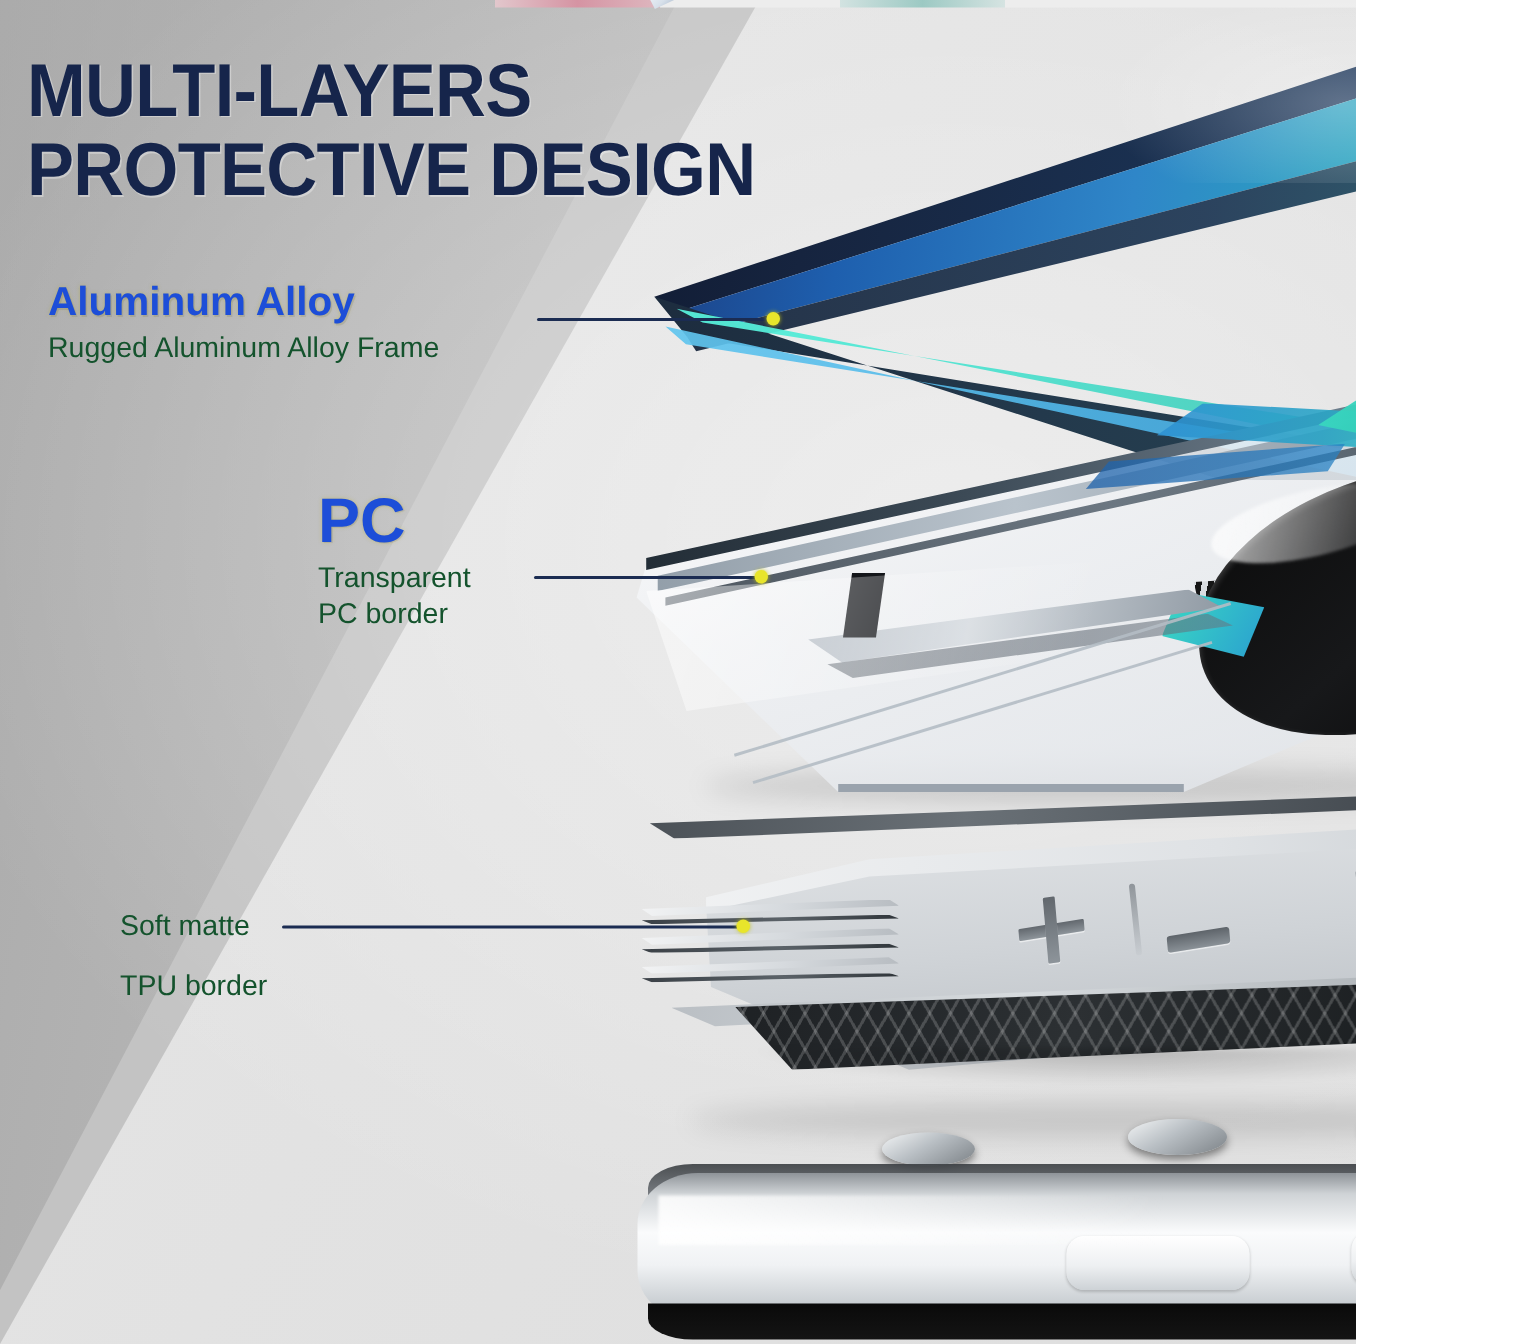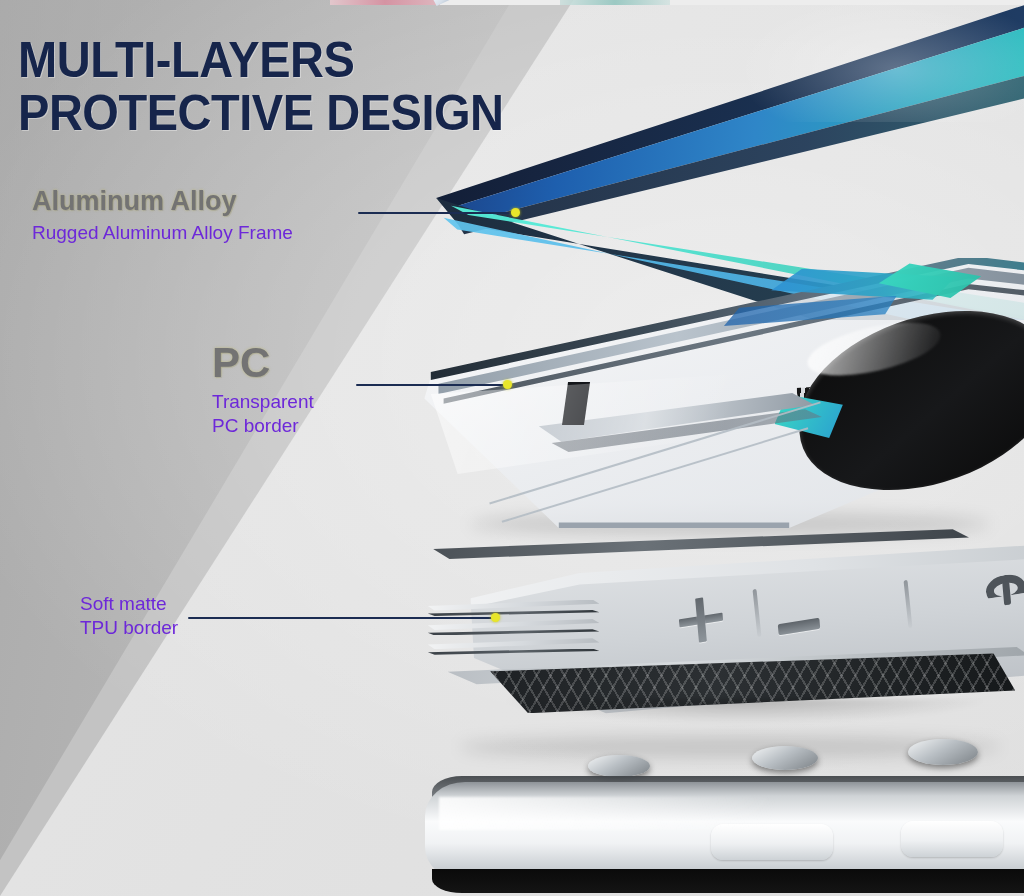--- a/index.html
+++ b/index.html
@@ -1,21 +1,21 @@
 <!DOCTYPE html>
 <html><head>
 <meta charset="utf-8">
 <style>
   html, body {
     margin: 0; padding: 0;
     background: #fff;
   }
   #scene {
     position: relative;
-    width: 1024px;
+    width: 904px;
     height: 896px;
     overflow: hidden;
     font-family: "Liberation Sans", sans-serif;
     background: #e3e3e3;
   }
 
   
   .bg-base {
     position: absolute; inset: 0;
     background: linear-gradient(120deg,#e6e6e6 0%, #e2e2e2 45%, #dedede 100%);
@@ -60,43 +60,43 @@
     transform-origin: left top;
     text-shadow: 1px 1px 0 rgba(255,255,255,.35);
   }
   .title span { display:block; white-space:nowrap; }
   .title .l2 { margin-top: 1px; }
 
   
   .callout { position:absolute; }
   .callout .big {
     font-weight: 700;
-    color: #737373;
+    color: #1d4ed8;
     text-shadow: 0 0 3px rgba(180,170,0,.35), 1px 1px 0 rgba(0,0,0,.08);
     line-height: 1;
     white-space: nowrap;
   }
   .callout .sub {
-    color: #6d28d9;
+    color: #14532d;
     font-size: 19px;
     line-height: 24px;
     white-space: nowrap;
     margin-top: 6px;
   }
 
   #c-alu { left: 32px; top: 188px; }
   #c-alu .big { font-size: 27px; }
   #c-alu .sub { font-size: 19px; }
 
-  #c-pc  { left: 212px; top: 342px; }
+  #c-pc  { left: 212px; top: 326px; }
   #c-pc  .big { font-size: 42px; }
 
   #c-tpu { left: 80px; top: 582px; }
   #c-tpu .big { font-size: 42px; }
-  #c-tpu .sub { margin-top: 10px; }
+  #c-tpu .sub { margin-top: 24px; }
 
   
   .leader { position:absolute; height: 4px; }
   .leader .ln {
     position:absolute; left:0; top:1px; height:2px; width:100%;
     background:#1b2c52;
     border-radius:1px;
   }
   .leader .dot {
     position:absolute; top:-3px; right:-4px;
@@ -545,20 +545,20 @@
     <div class="sub">Transparent</div>
     <div class="sub" style="margin-top:0">PC border</div>
   </div>
   <div class="leader" id="ld-pc">
     <div class="ln"></div>
     <div class="dot"></div>
   </div>
 
   <div class="callout" id="c-tpu">
     <div class="sub">Soft matte</div>
-    <div class="sub" style="margin-top:0">TPU border</div>
+    <div class="sub" style="margin-top:16px">TPU border</div>
   </div>
   <div class="leader" id="ld-tpu">
     <div class="ln"></div>
     <div class="dot"></div>
   </div>
 
 </div>
 
 </body></html>

